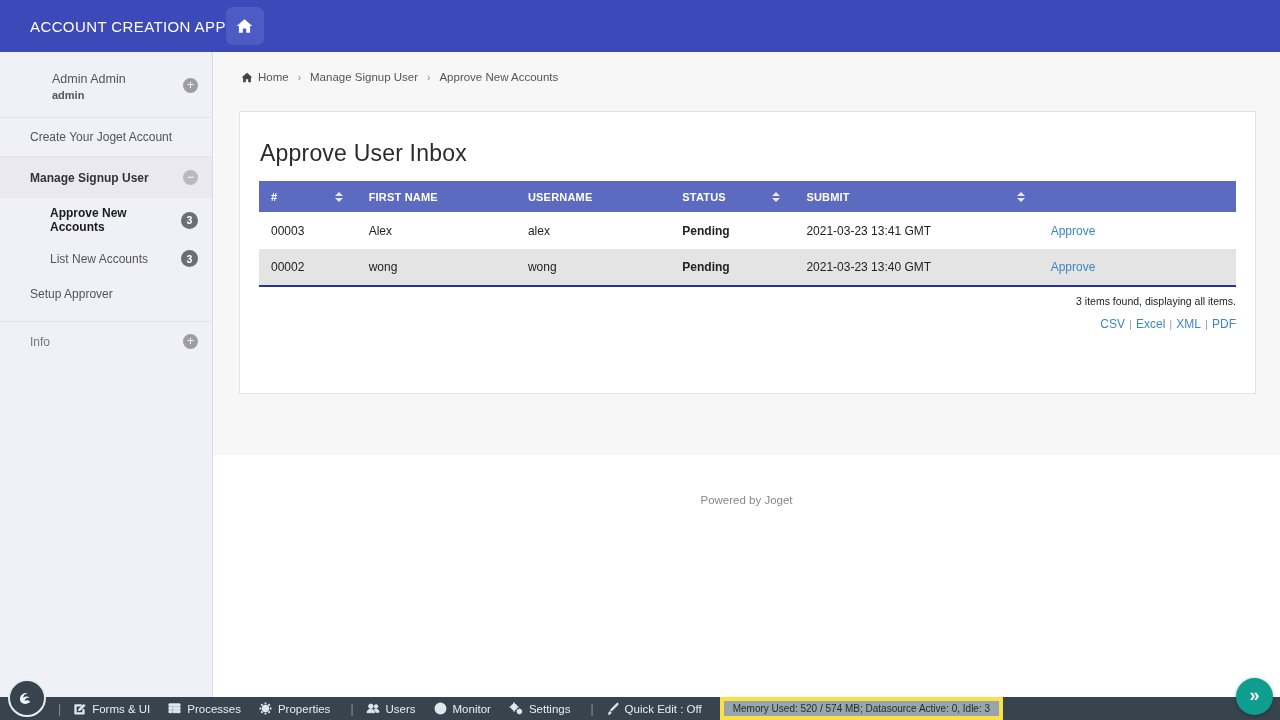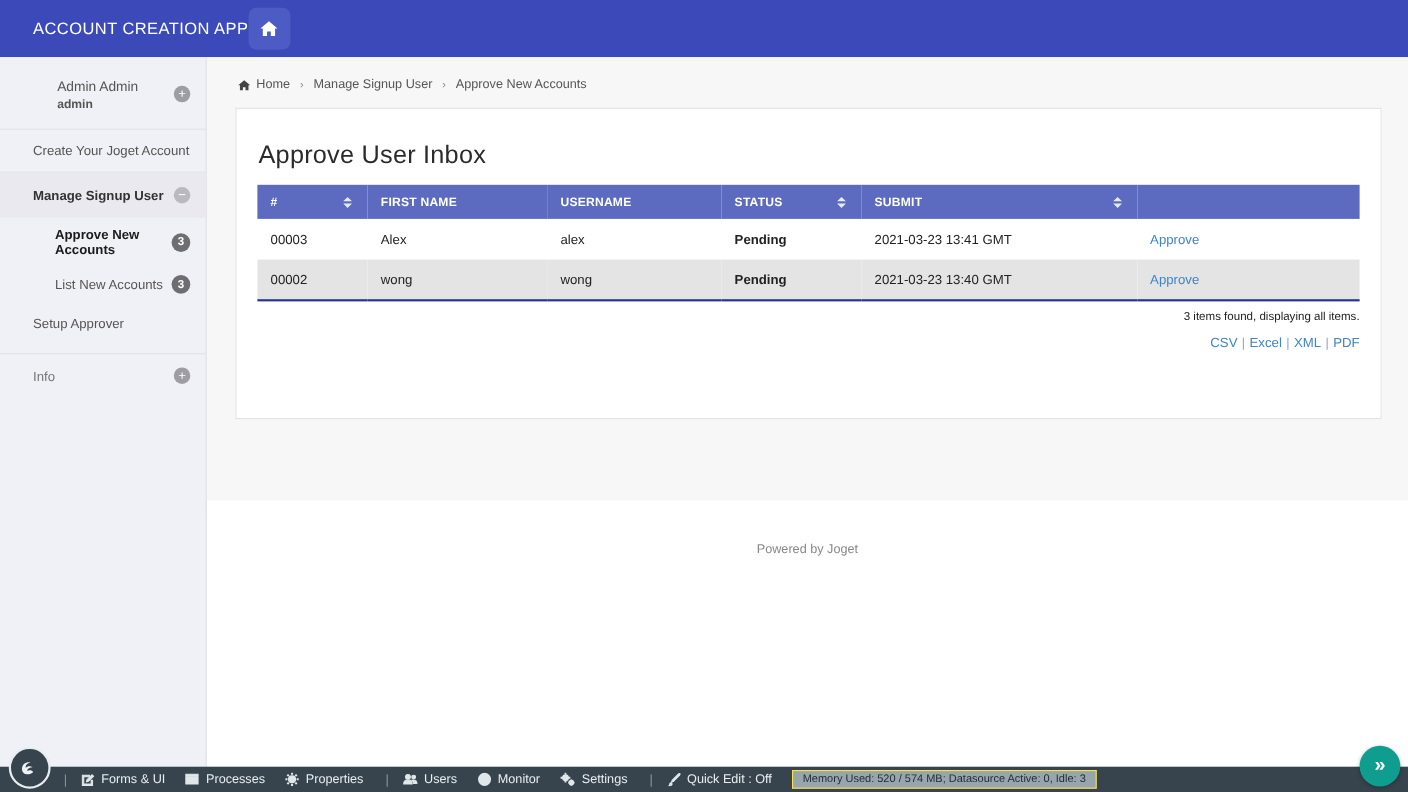--- a/index.html
+++ b/index.html
@@ -22,21 +22,21 @@
     width: 38px; height: 38px; border-radius: 7px; background: #4d5cc5;
     display: flex; align-items: center; justify-content: center; cursor: pointer;
   }
   .home-btn svg { fill: #fff; }
 
   
   .main-row { display: flex; height: 645px; }
 
   
   .sidebar {
-    width: 188px; background: #f0f0f7; border-right: 1px solid #dcdce2;
+    width: 213px; background: #f0f0f7; border-right: 1px solid #dcdce2;
     font-size: 12px; color: #555; flex-shrink: 0;
   }
   .profile { position: relative; padding: 20px 14px 16px 52px; }
   .profile-name { font-size: 12.5px; color: #555; margin-bottom: 3px; }
   .profile-username { font-size: 11px; color: #555; font-weight: bold; }
   .circle-icon {
     width: 15px; height: 15px; border-radius: 50%;
     background: #9d9da3; color: #fff; font-size: 12px; line-height: 14px;
     text-align: center; display: inline-block; font-weight: 400;
   }
@@ -67,21 +67,21 @@
   .breadcrumb {
     margin: 19px 0 0 28px; font-size: 11.5px; color: #555;
     display: flex; align-items: center; gap: 9px;
   }
   .crumb { display: flex; align-items: center; gap: 5px; cursor: pointer; }
   .crumb svg { fill: #444; }
   .crumb-sep { color: #888; font-size: 10px; }
 
   
   .card {
-    margin: 15px 24px 0 26px; background: #fff; border: 1px solid #e3e3e3;
+    margin: 28px 24px 0 26px; background: #fff; border: 1px solid #e3e3e3;
     height: 283px; padding: 0 19px;
   }
   .card-title { font-size: 23px; font-weight: 400; color: #2b2b2b; margin: 28px 0 14px 1px; letter-spacing: .2px; }
 
   
   table.inbox { width: 100%; border-collapse: collapse; table-layout: fixed; }
   table.inbox thead th {
     background: #5c6bc0; color: #fff; font-size: 11px; font-weight: bold;
     height: 31px; text-align: left; padding: 0 14px 0 12px; letter-spacing: .2px;
     cursor: pointer;
@@ -107,21 +107,21 @@
   .bottom-bar {
     position: absolute; left: 0; bottom: 0; width: 1280px; height: 23px;
     background: #37444d; display: flex; align-items: center;
     padding-left: 56px; color: #e9eef1; font-size: 11.5px;
   }
   .bar-item { display: flex; align-items: center; gap: 6px; margin-right: 18px; cursor: pointer; white-space: nowrap; }
   .bar-item svg { fill: #dfe7ea; stroke: #dfe7ea; }
   .bar-sep { color: rgba(255,255,255,.4); margin: 0 12px 0 2px; font-size: 12px; }
   .memory-badge {
     background: #97a6ad; color: #1f2a30; font-size: 10px; padding: 2px 9px;
-    border: 1px solid #fde047; white-space: nowrap;
+    border: 4px solid #fde047; white-space: nowrap;
   }
   .joget-logo {
     position: absolute; left: 8px; bottom: 3px; width: 38px; height: 38px;
     border-radius: 50%; background: #37444d; border: 2px solid #e8eef0;
     display: flex; align-items: center; justify-content: center;
   }
   .fab {
     position: absolute; right: 7px; bottom: 5px; width: 37px; height: 37px;
     border-radius: 50%; background: #0f9d8f; color: #fff;
     display: flex; align-items: center; justify-content: center;

